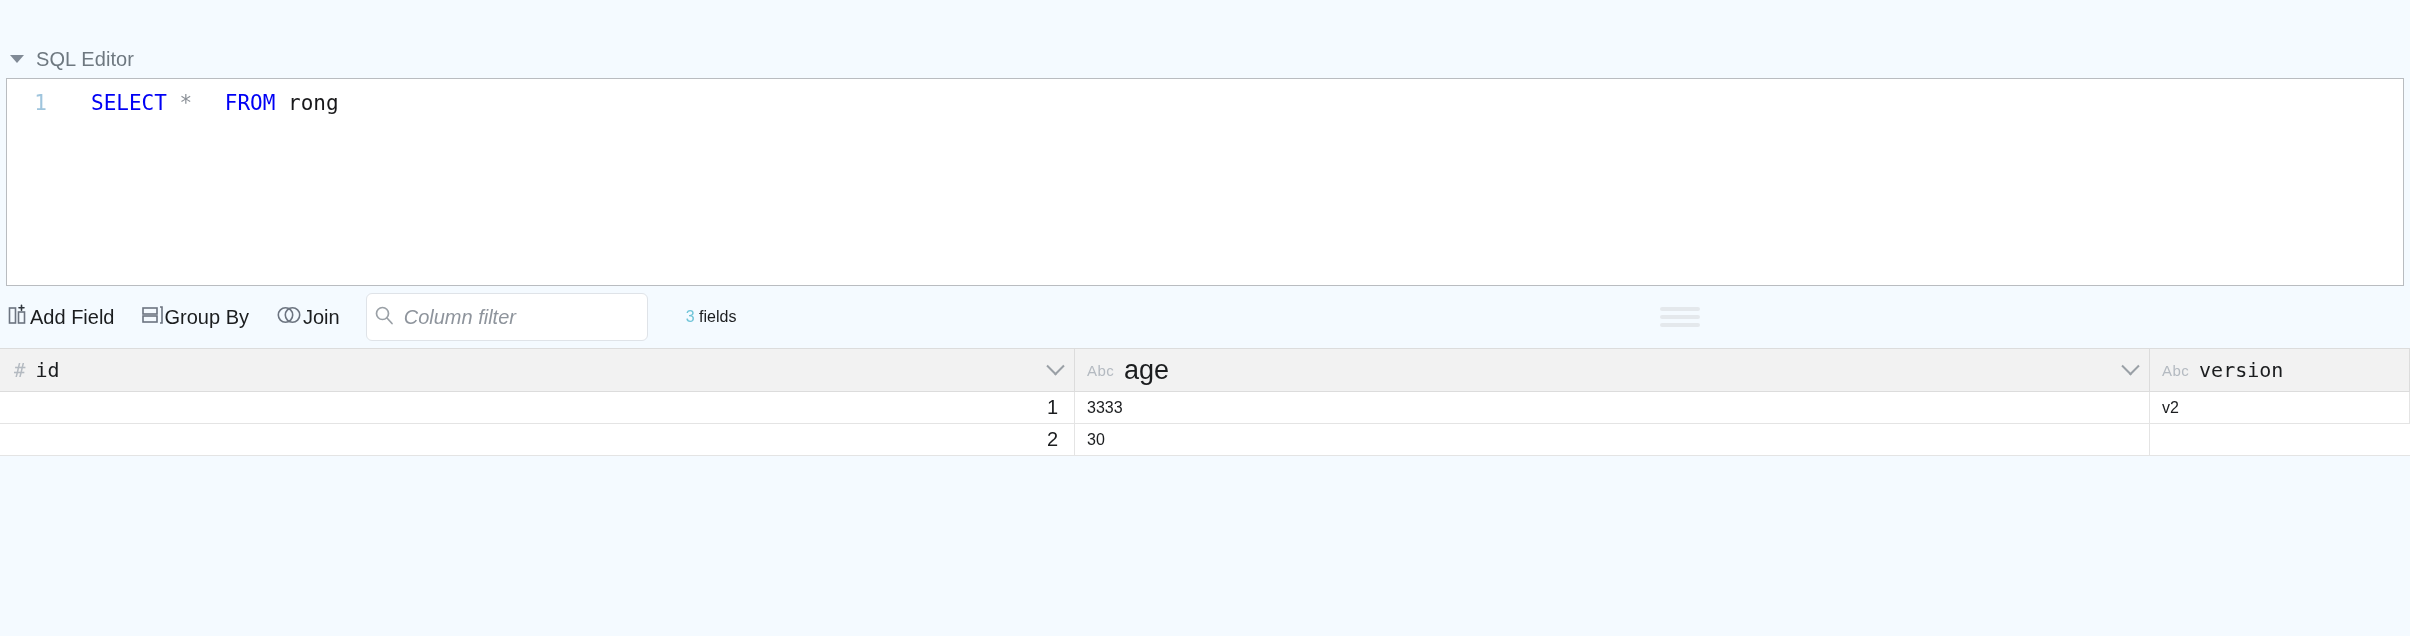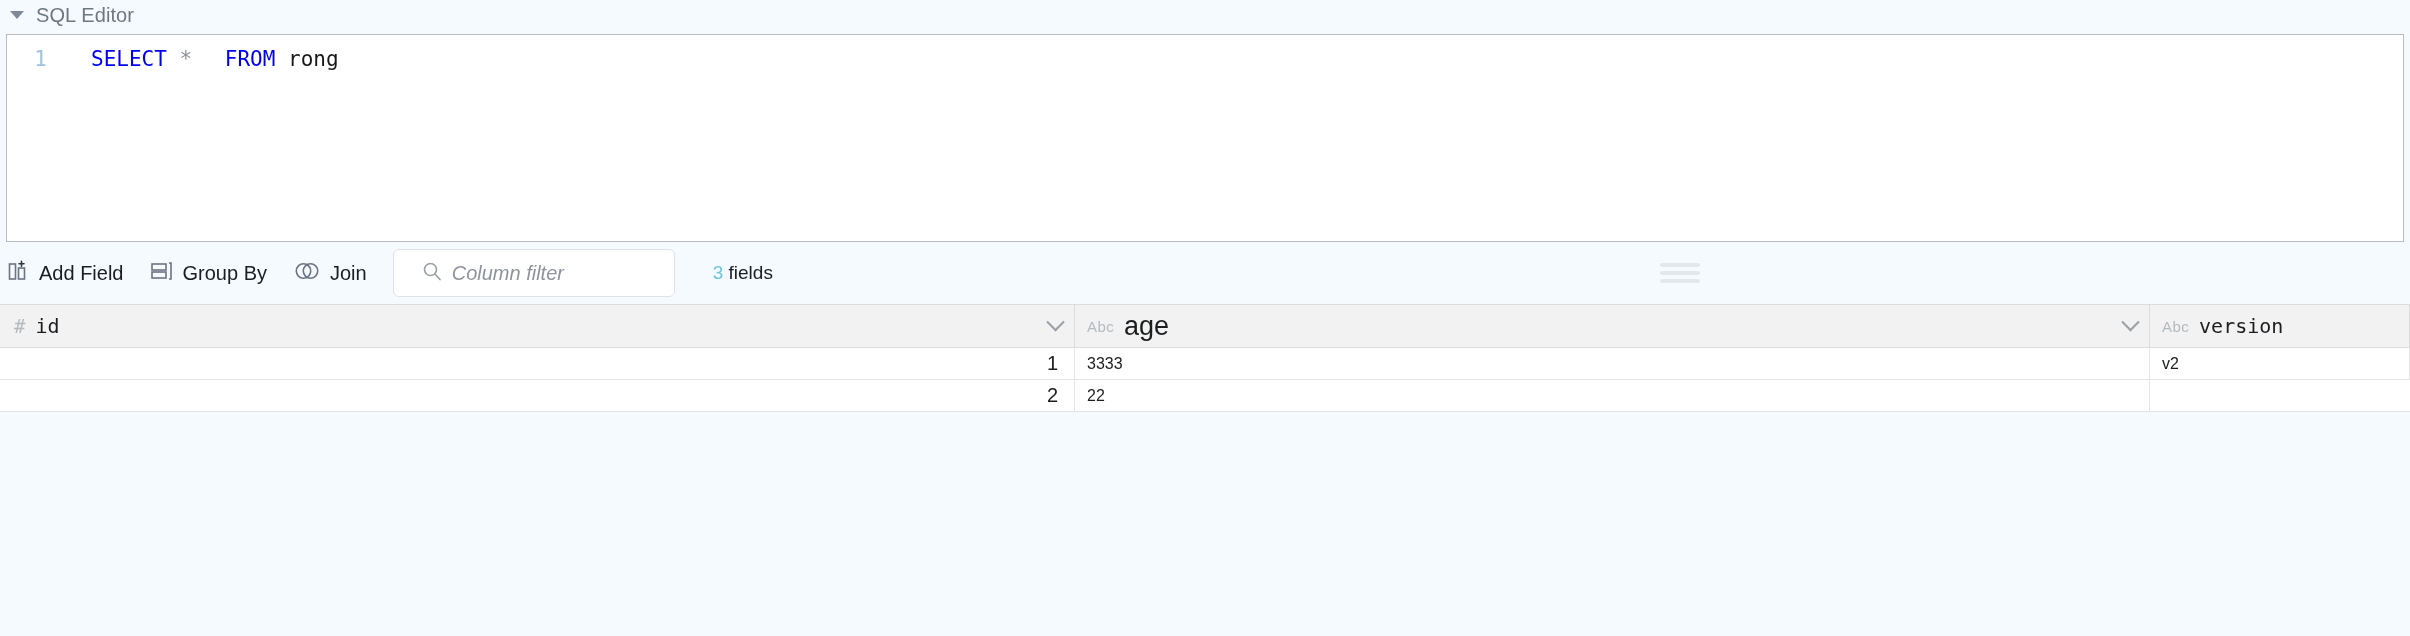--- a/index.html
+++ b/index.html
@@ -11,20 +11,21 @@
     overflow: hidden;
   }
 
   
   .section-header {
     height: 30px;
     display: flex;
     align-items: center;
     padding-left: 10px;
     background: #f4faff;
+    margin-top: 44px;
   }
   .caret {
     width: 0; height: 0;
     border-left: 7px solid transparent;
     border-right: 7px solid transparent;
     border-top: 8px solid #808a96;
     margin-right: 12px;
   }
   .section-title {
     font-size: 20px;
@@ -64,56 +65,55 @@
     height: 62px;
     display: flex;
     align-items: center;
     padding-left: 8px;
     background: #f4faff;
     position: relative;
   }
   .tb-btn {
     display: flex;
     align-items: center;
-    gap: 9px;
     margin-right: 26px;
     cursor: pointer;
     white-space: nowrap;
   }
   .tb-label {
     font-size: 20px;
     color: #1b1d1f;
   }
   .ic { display: block; }
 
   .filter-box {
     width: 282px;
     height: 48px;
     border: 1px solid #dfe3e8;
     border-radius: 6px;
     background: #ffffff;
     display: flex;
     align-items: center;
-    padding: 0 28px;
+    padding: 0 7px;
     gap: 10px;
     margin-right: 38px;
   }
   .filter-input {
     border: none;
     outline: none;
     background: transparent;
     font-family: "Liberation Sans", sans-serif;
     font-size: 20px;
     font-style: italic;
     color: #3c4043;
     width: 100%;
   }
   .filter-input::placeholder { color: #8e949c; font-style: italic; opacity: 1; }
 
-  .fields-count { font-size: 19px; color: #1b1d1f; white-space: nowrap; }
+  .fields-count { font-size: 16px; color: #1b1d1f; white-space: nowrap; }
   .fields-count .num { color: #6fc4d8; }
 
   .grip {
     position: absolute;
     left: 1660px;
     top: 50%;
     transform: translateY(-50%);
     display: flex;
     flex-direction: column;
     gap: 4px;
@@ -278,17 +278,17 @@
     <div class="cell body-cell col-version">
       <span class="v-text">v2</span>
     </div>
   </div>
 
   <div class="grid-row grid-body-row">
     <div class="cell body-cell col-id">
       <span class="v-num">2</span>
     </div>
     <div class="cell body-cell col-age">
-      <span class="v-text">22</span>
+      <span class="v-text">30</span>
     </div>
   </div>
 
 </div>
 
 </body></html>

